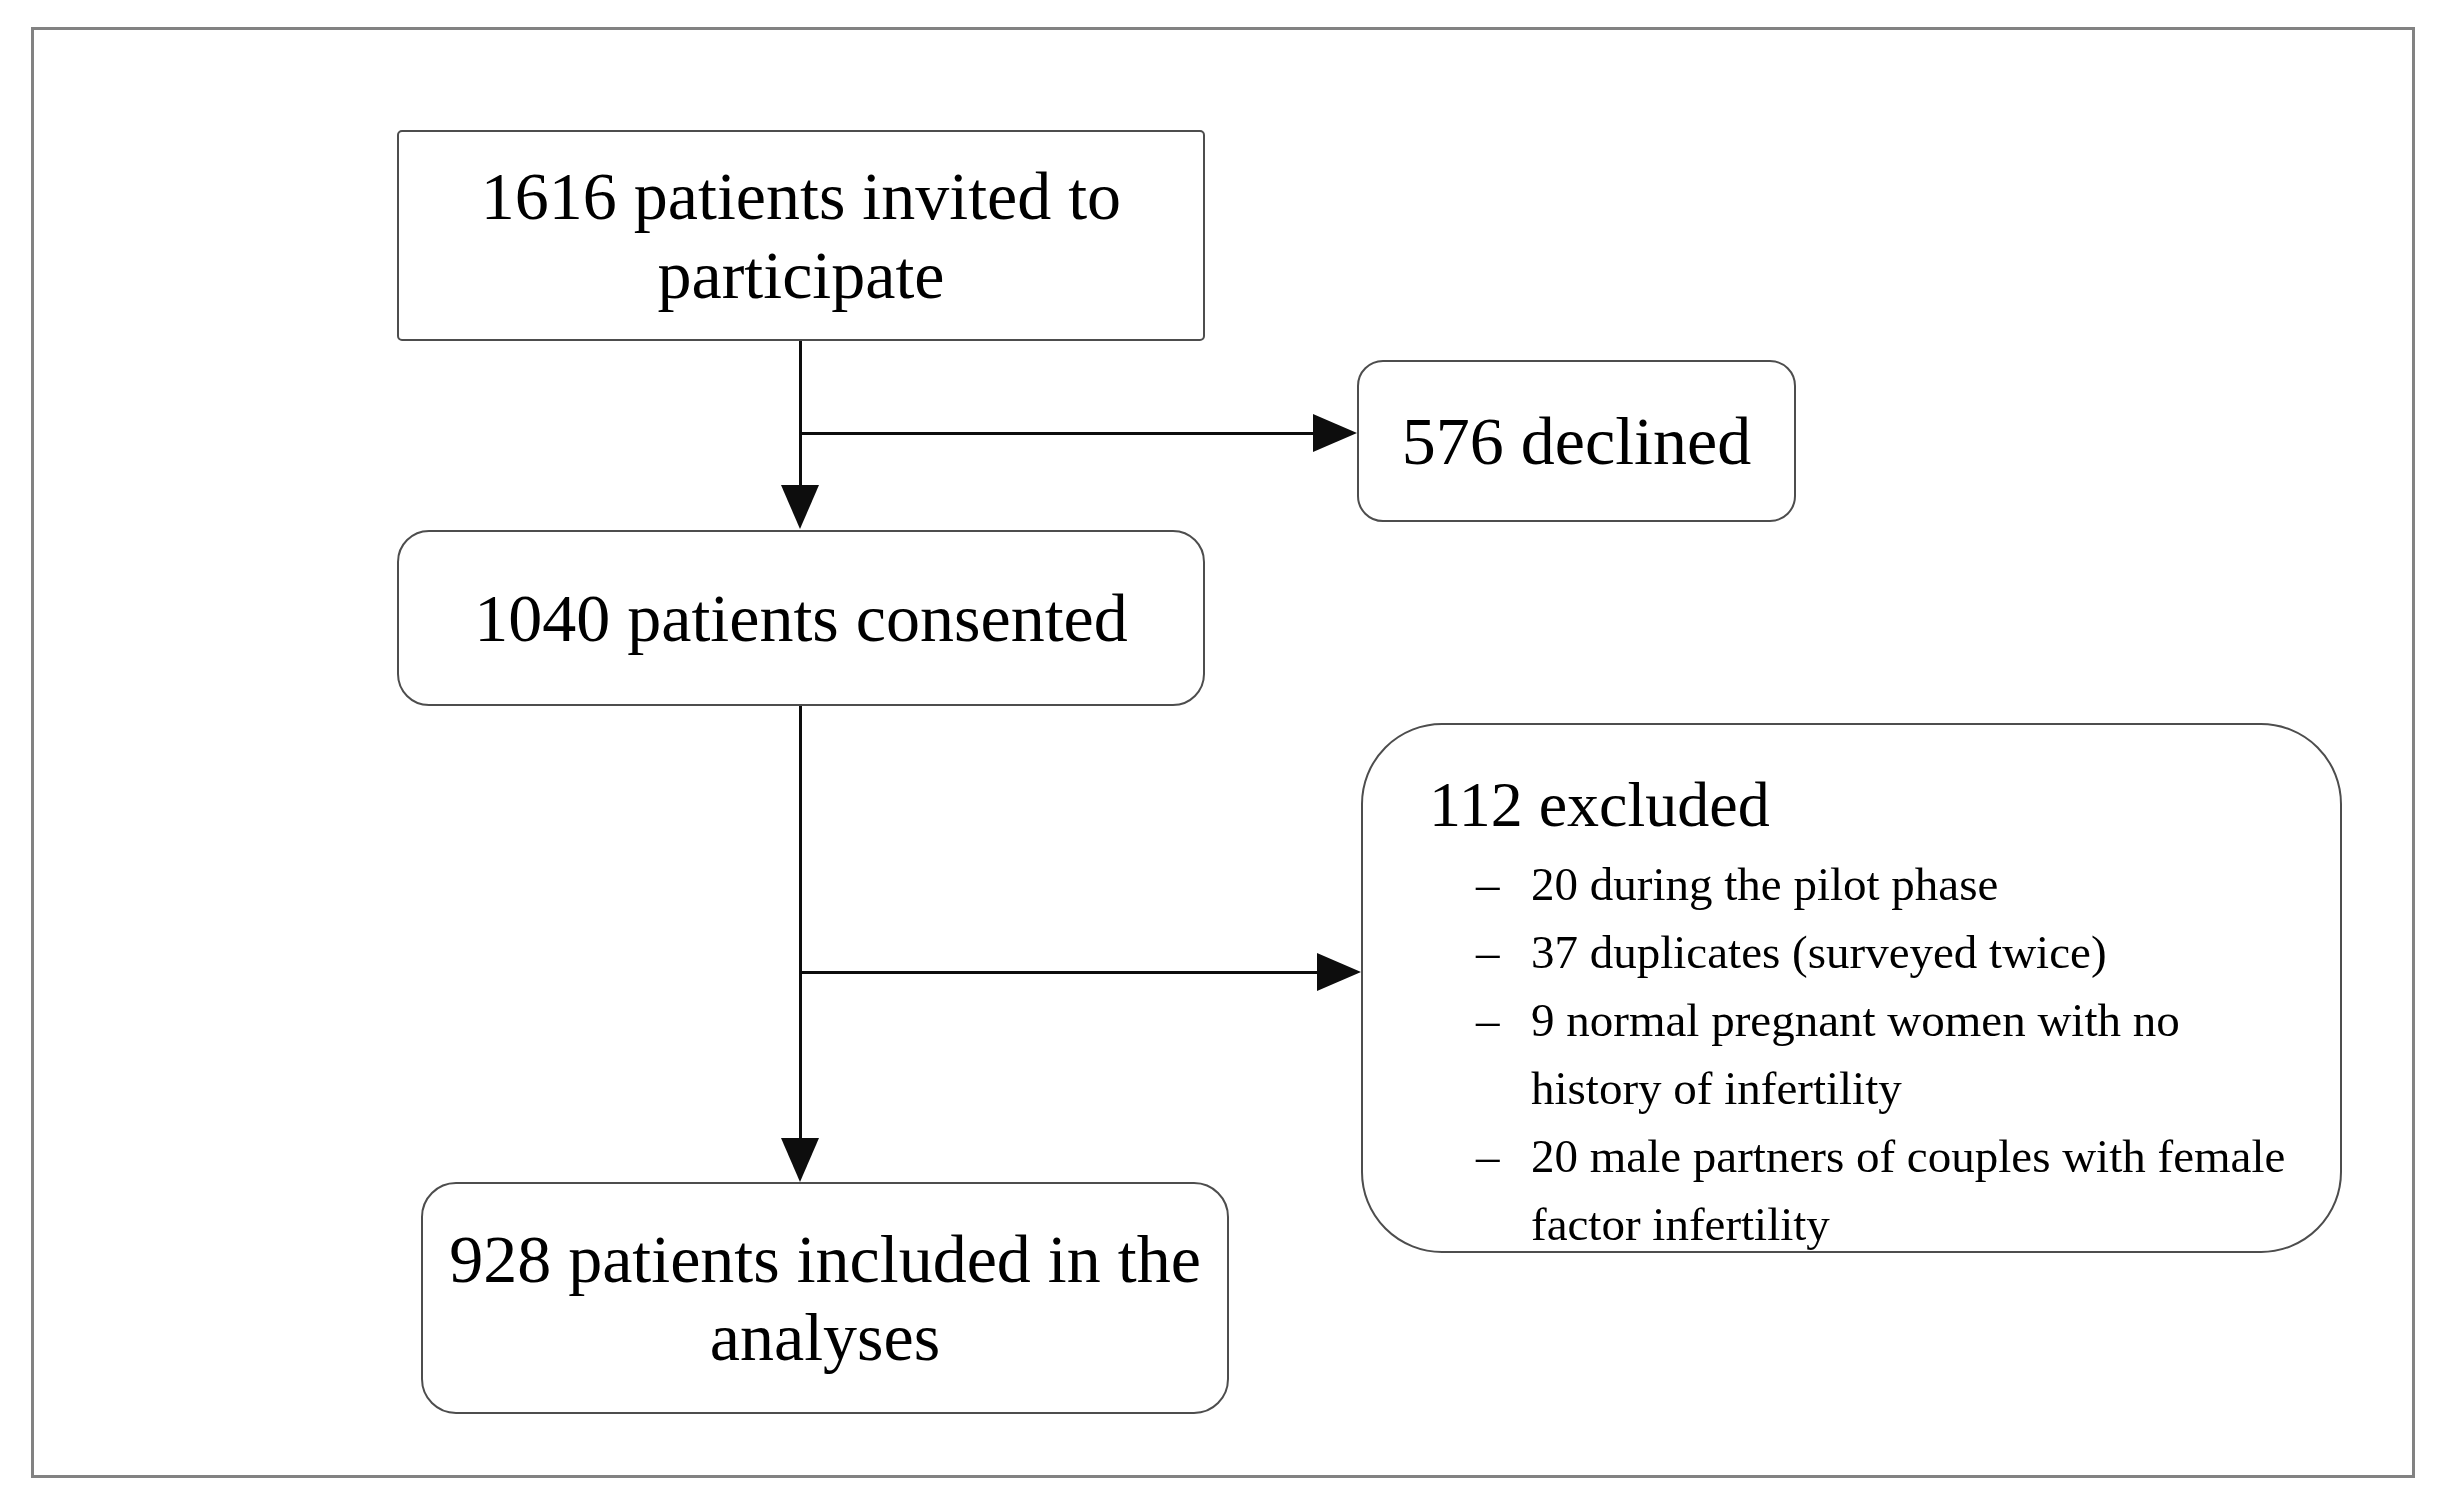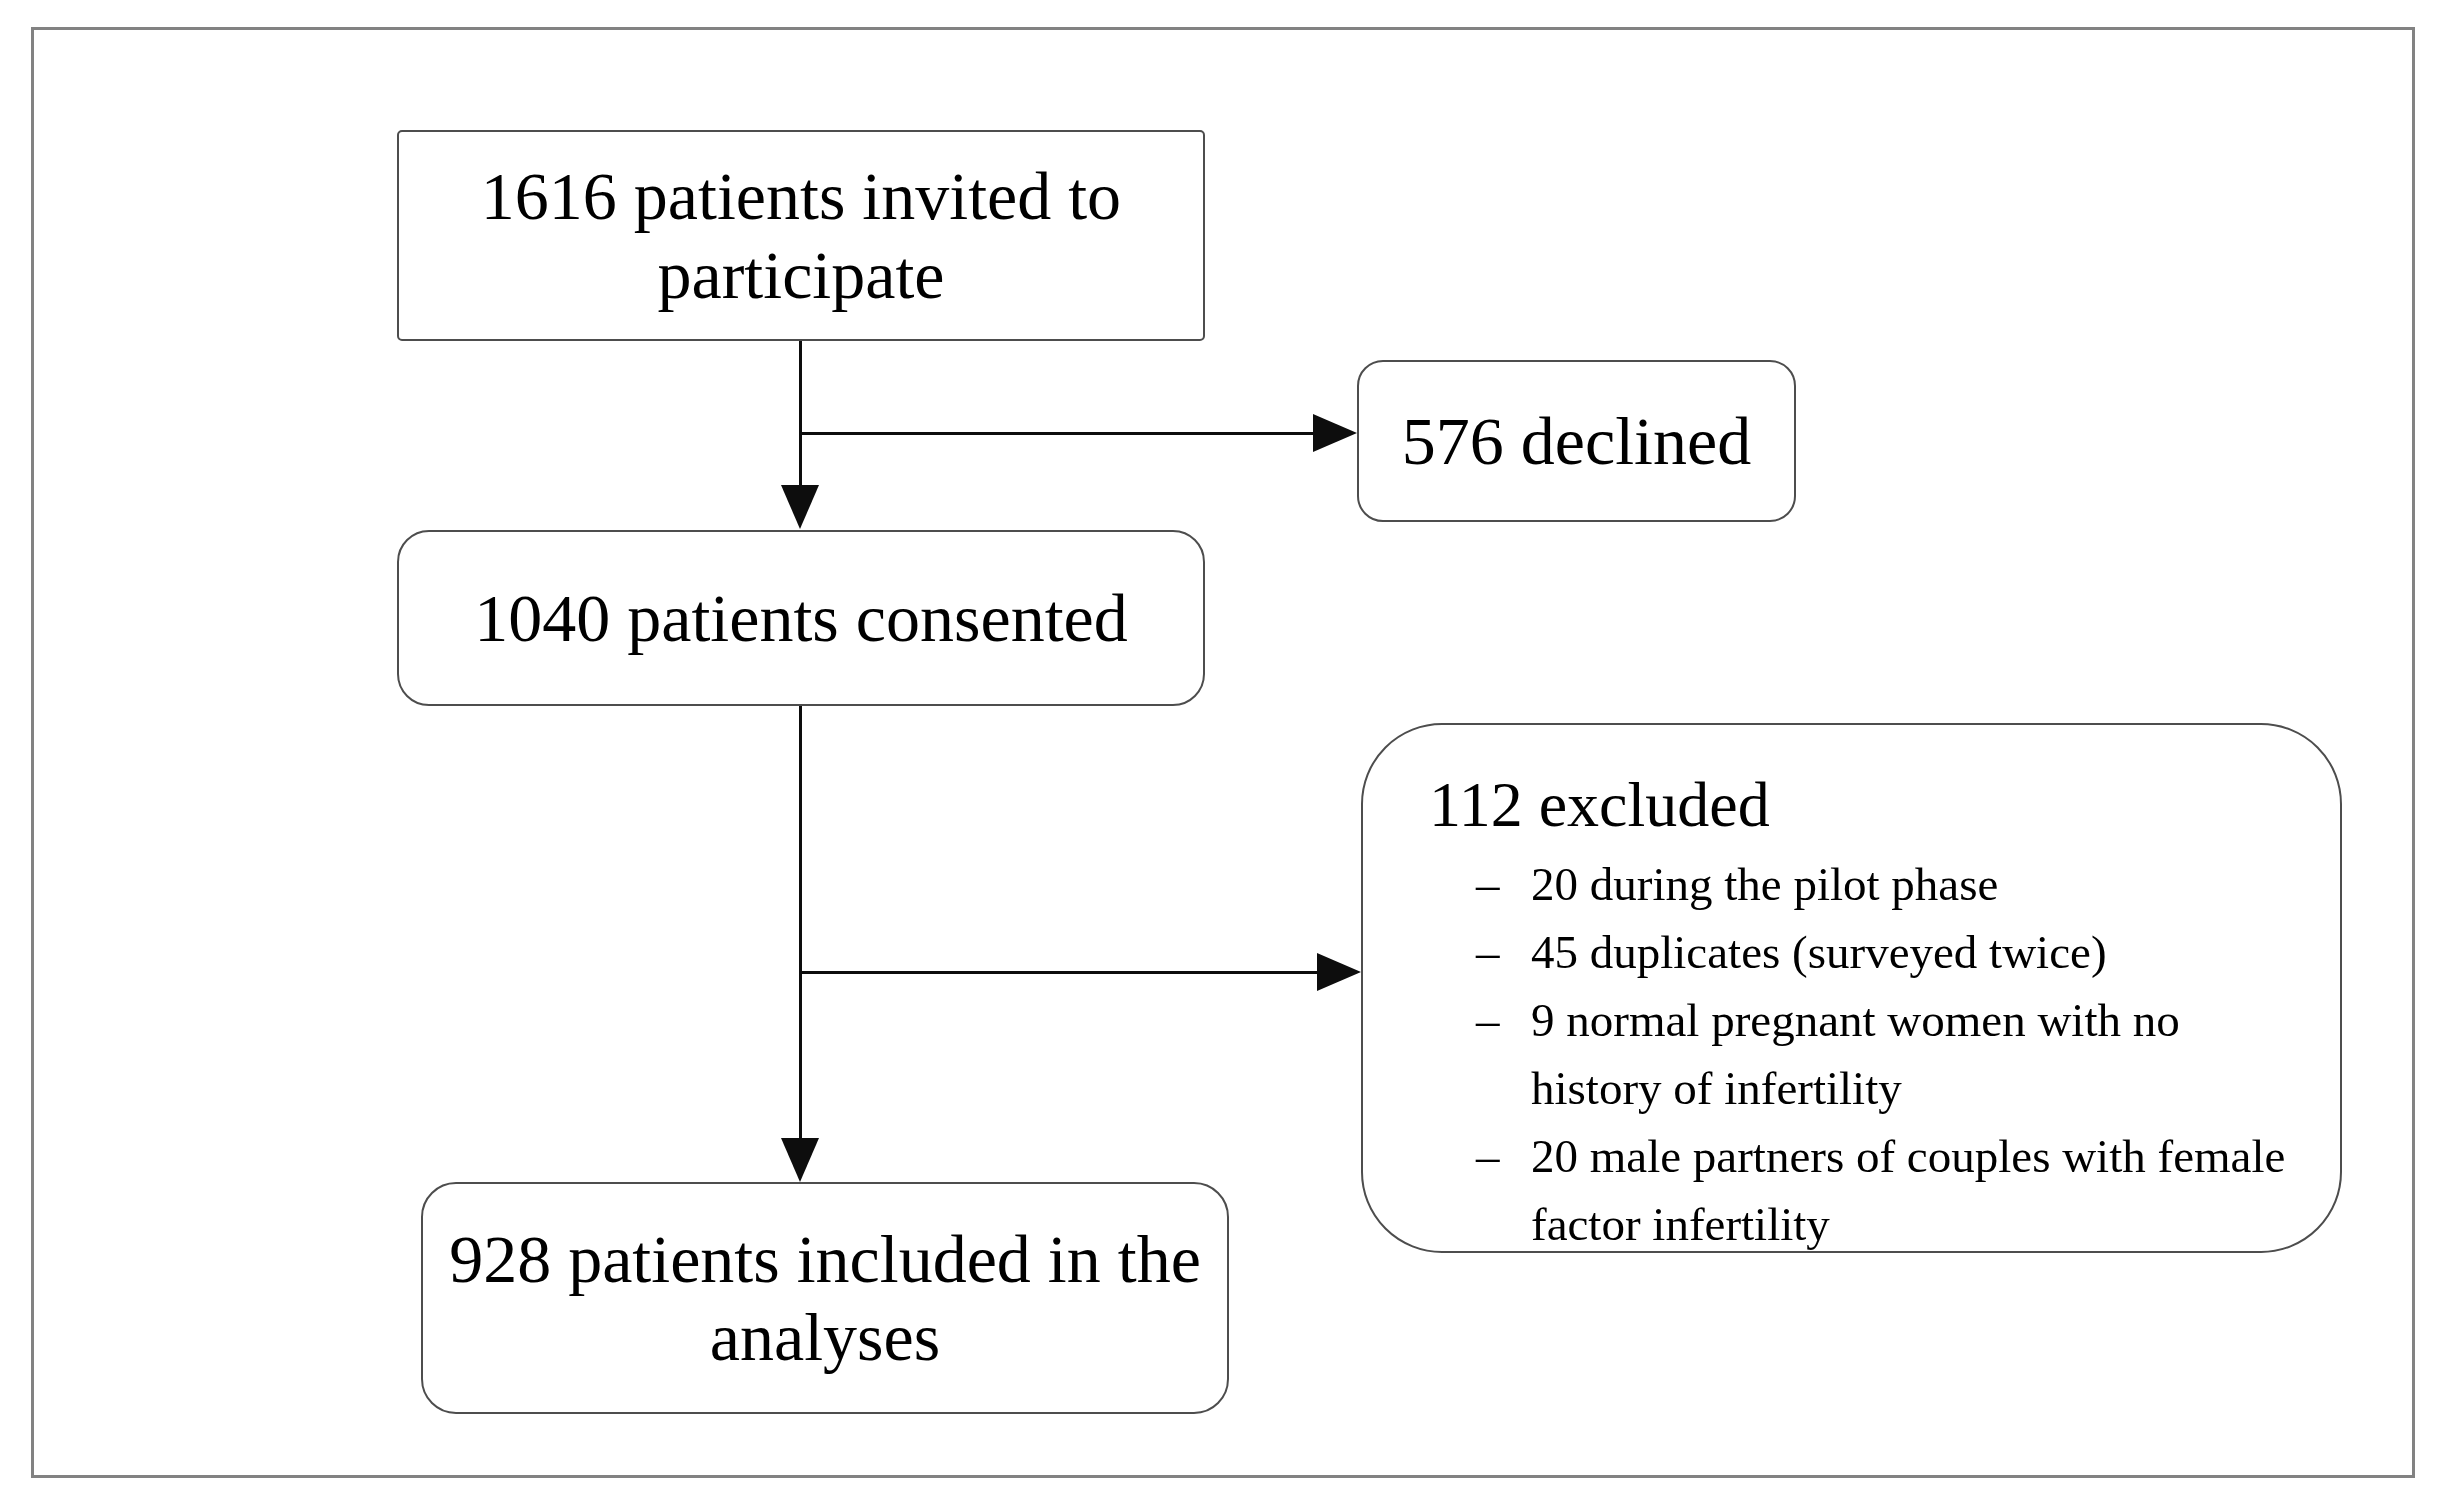--- a/index.html
+++ b/index.html
@@ -139,21 +139,21 @@
 
   <div class="node box-excluded">
     <div class="excl-heading">112 excluded</div>
     <div class="excl-list">
       <div class="excl-item">
         <span class="excl-dash">–</span>
         <span class="excl-text">20 during the pilot phase</span>
       </div>
       <div class="excl-item">
         <span class="excl-dash">–</span>
-        <span class="excl-text">45 duplicates (surveyed twice)</span>
+        <span class="excl-text">37 duplicates (surveyed twice)</span>
       </div>
       <div class="excl-item">
         <span class="excl-dash">–</span>
         <span class="excl-text">9 normal pregnant women with no history of infertility</span>
       </div>
       <div class="excl-item">
         <span class="excl-dash">–</span>
         <span class="excl-text">20 male partners of couples with female factor infertility</span>
       </div>
     </div>

